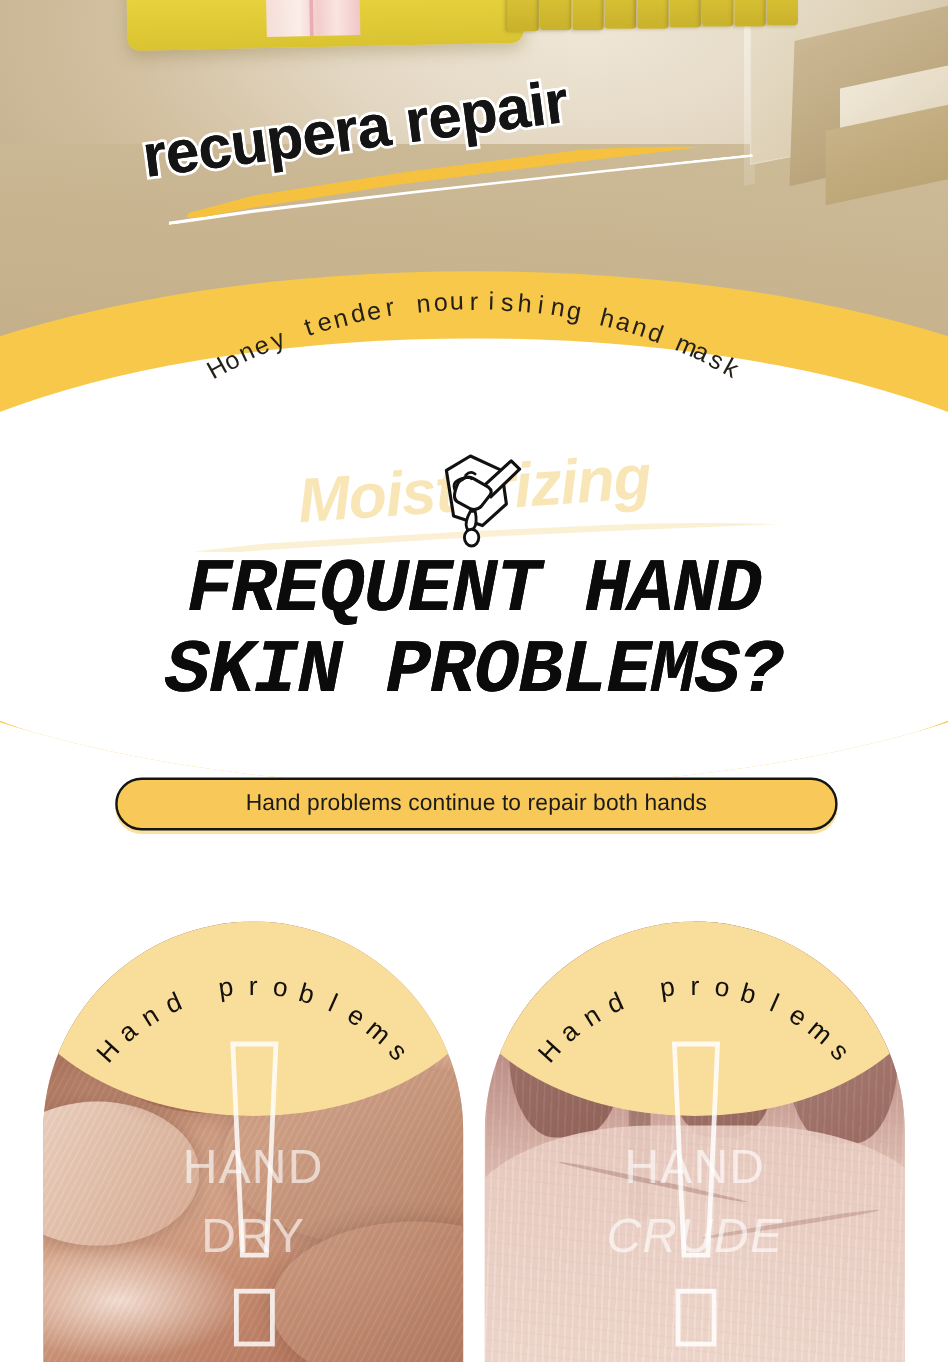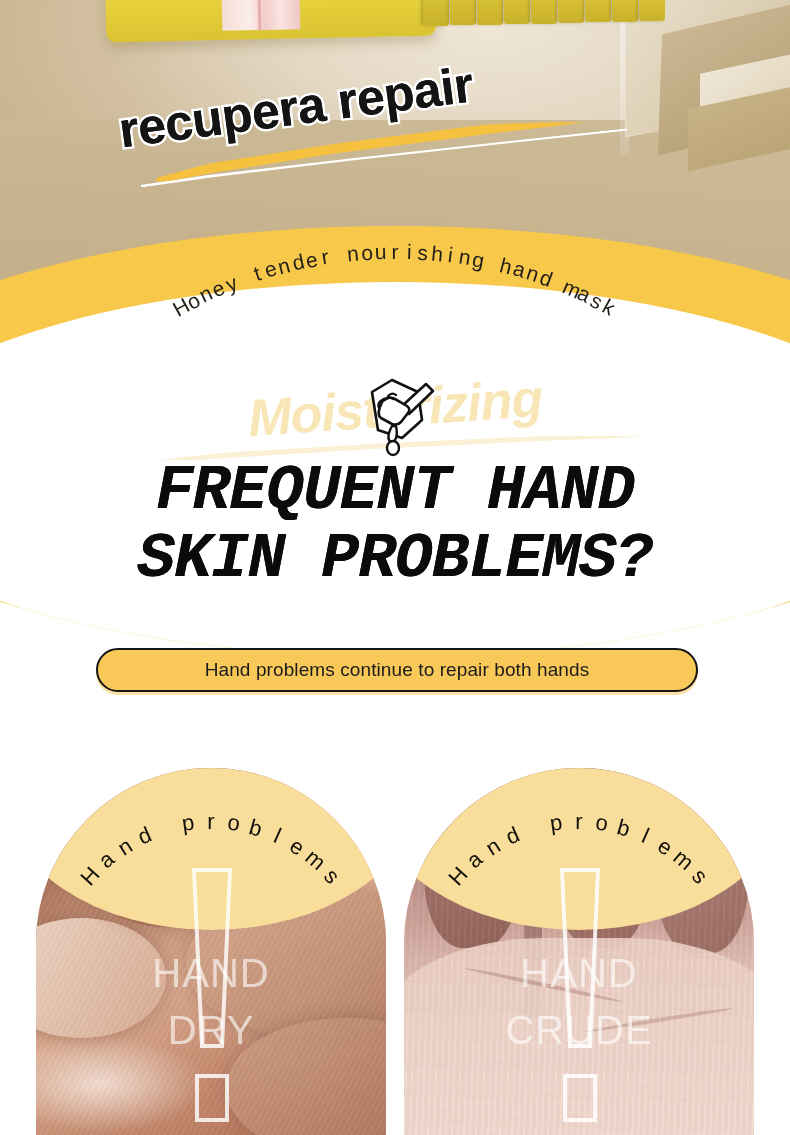--- a/index.html
+++ b/index.html
@@ -455,18 +455,18 @@
       <div class="excl">
         <svg width="78" height="260" viewBox="0 0 78 260">
           <path d="M22 6 L58 6 L50 182 L30 182 Z" fill="none" stroke="rgba(255,255,255,.85)" stroke-width="4"></path>
           <rect x="25" y="212" width="30" height="44" fill="none" stroke="rgba(255,255,255,.85)" stroke-width="4"></rect>
         </svg>
       </div>
       <div class="cap1">
         <span class="card-caption" style="position:static;display:inline;">HAND</span>
       </div>
       <div class="cap2">
-        <span class="card-caption" style="position:static;display:inline;">CRUDE</span>
+        <span class="card-caption" style="position:static;display:inline;font-style:italic;">CRUDE</span>
       </div>
     </div>
 
   </div>
 </div>
 
 </body></html>

